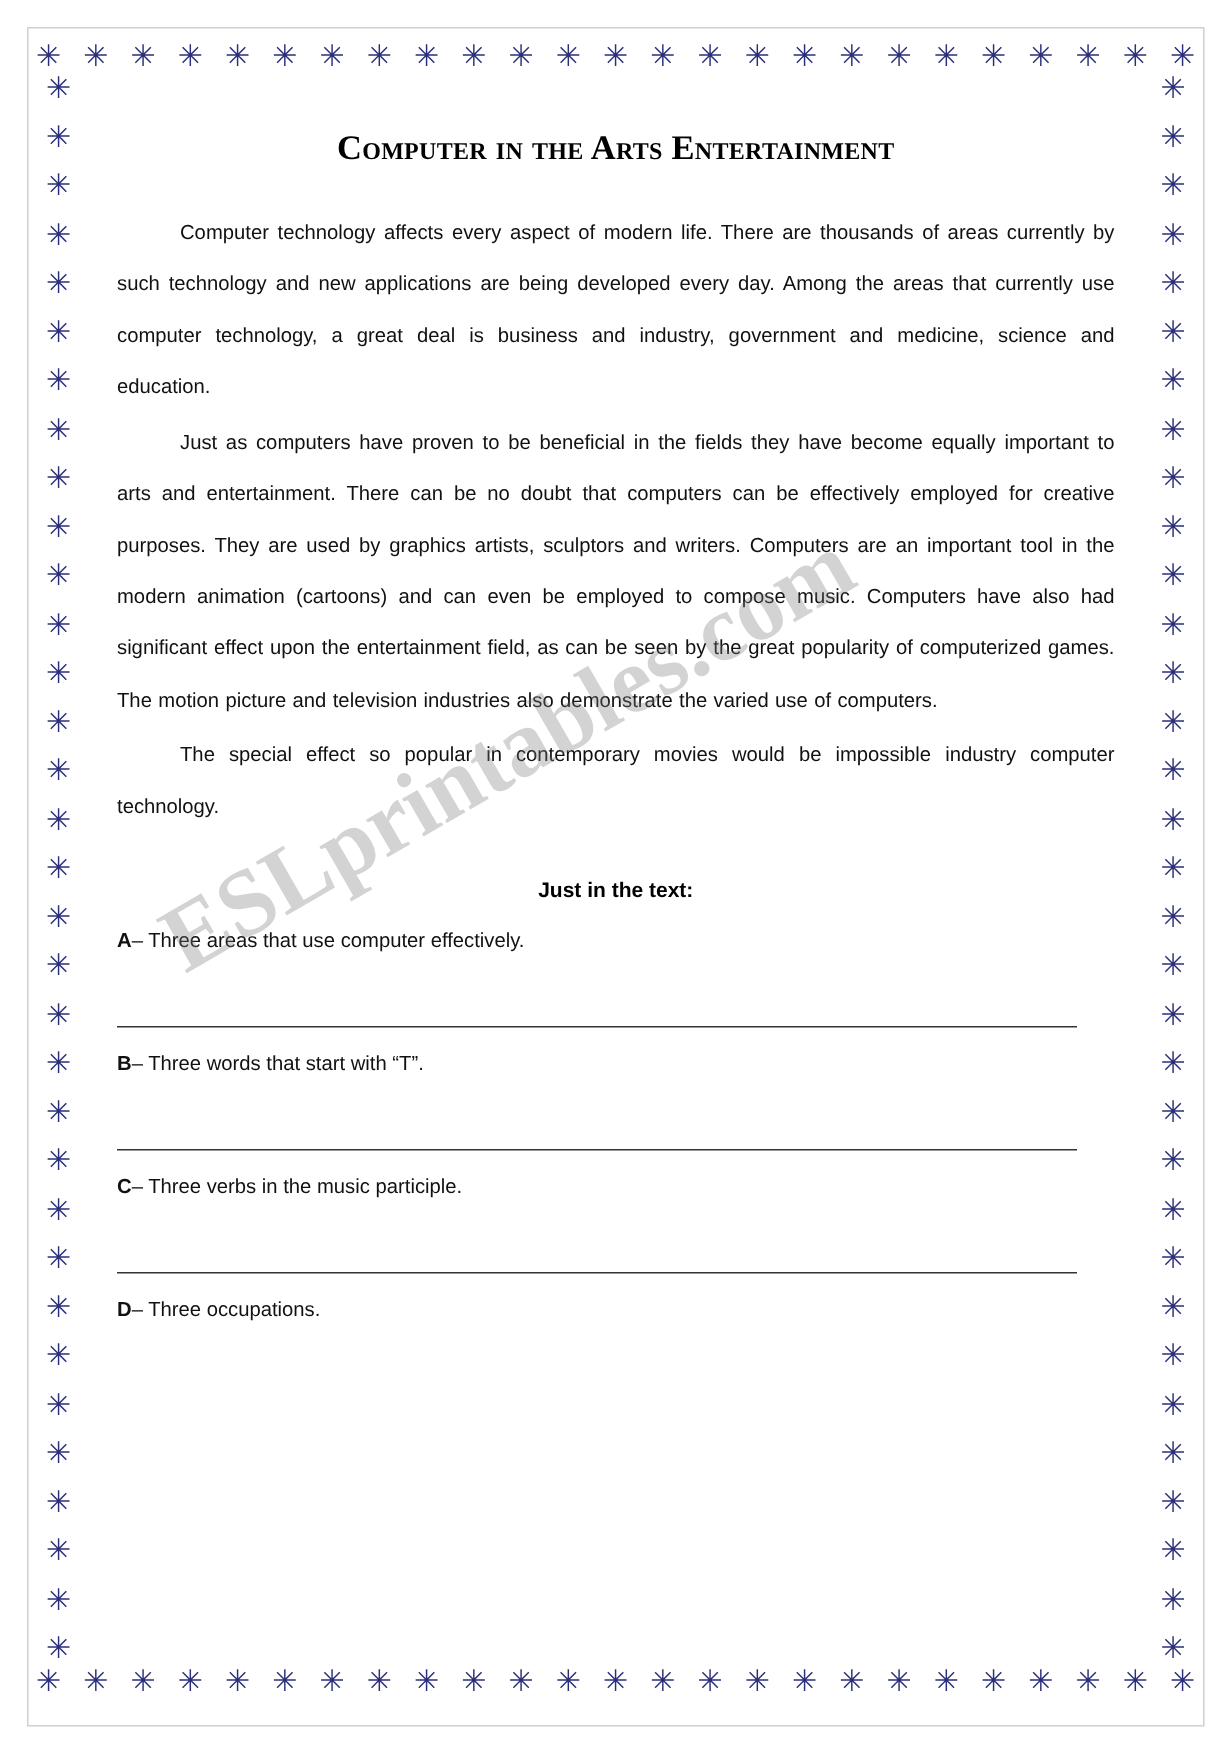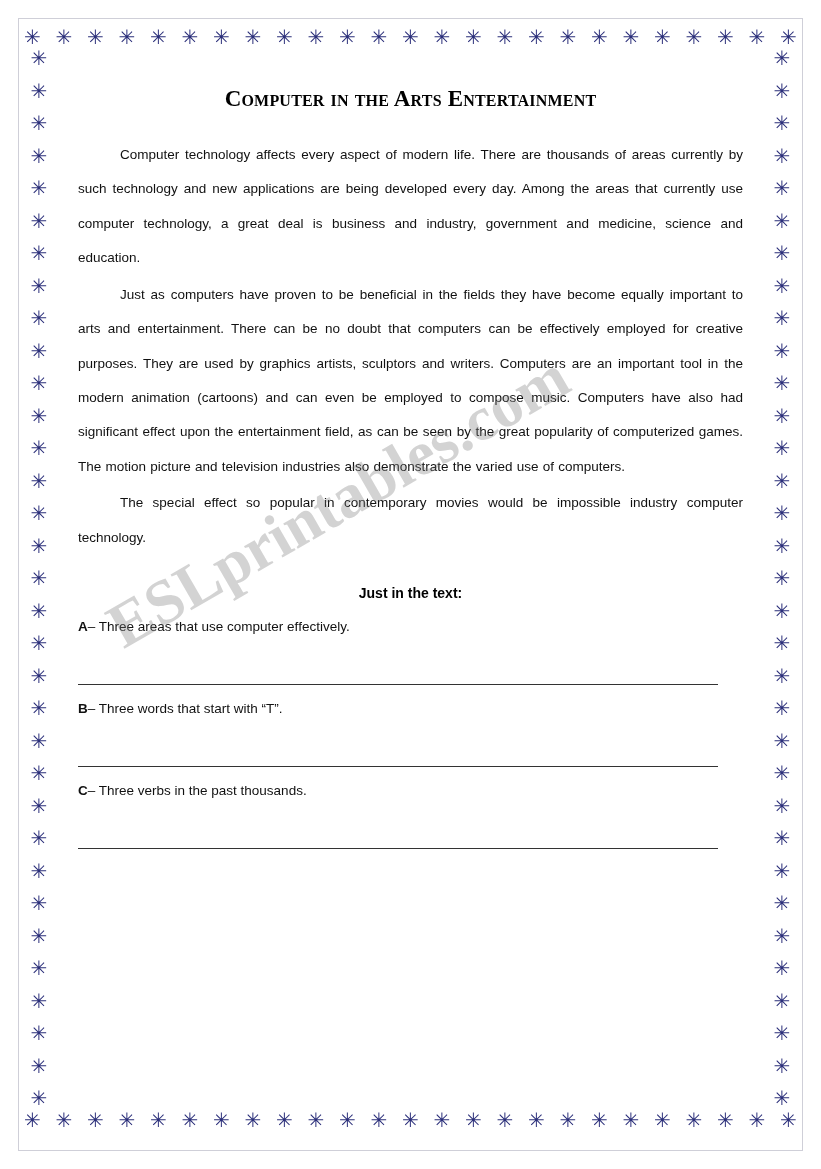--- a/index.html
+++ b/index.html
@@ -292,23 +292,26 @@
       <span class="q-letter">A</span><span>– Three areas that use computer effectively.</span>
     </div>
     <div class="answer-line"></div>
 
     <div class="q-item">
       <span class="q-letter">B</span><span>– Three words that start with “T”.</span>
     </div>
     <div class="answer-line"></div>
 
     <div class="q-item">
-      <span class="q-letter">C</span><span>– Three verbs in the past thousands.</span>
+      <span class="q-letter">C</span><span>– Three verbs in the music participle.</span>
     </div>
     <div class="answer-line"></div>
 
+    <div class="q-item">
+      <span class="q-letter">D</span><span>– Three occupations.</span>
+    </div>
     <div class="answer-line last"></div>
 
   </div>
 
   <div class="watermark">ESLprintables.com</div>
 
 </div>
 
 </body></html>

